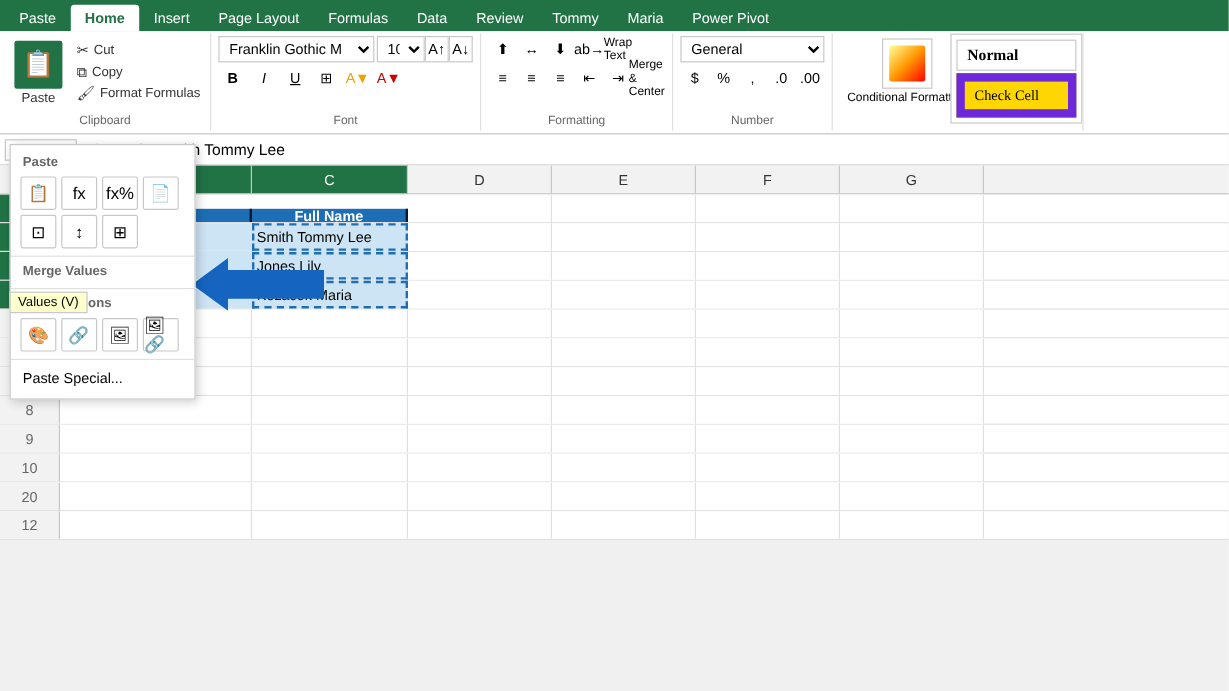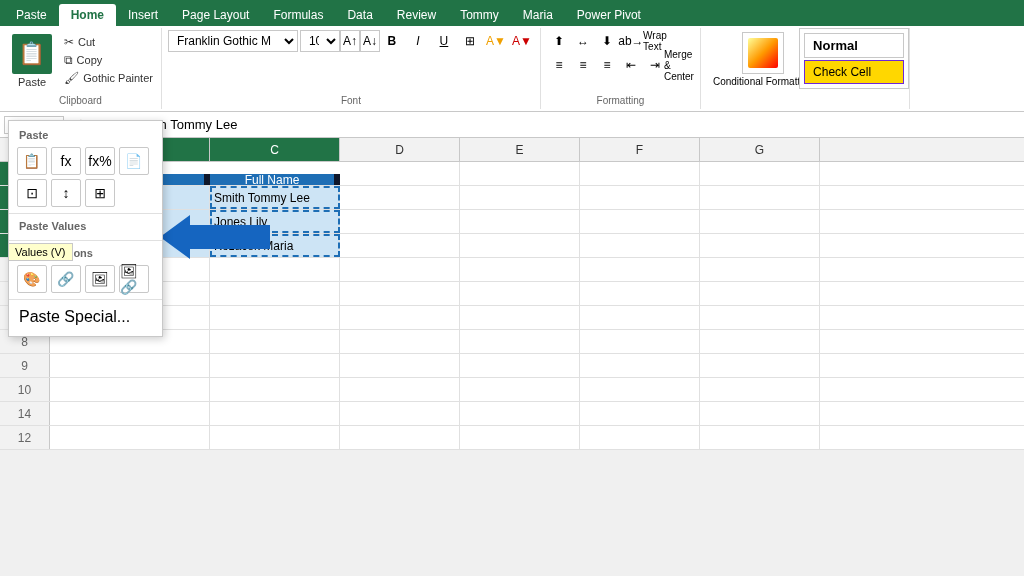--- a/index.html
+++ b/index.html
@@ -99,21 +99,21 @@
       color: #333;
       cursor: pointer;
       padding: 1px 2px;
       border-radius: 2px;
       margin-bottom: 2px;
     }
     .small-icon { margin-right: 4px; font-size: 12px; }
 
     
     .font-group {
-      flex-direction: row;
+      flex-direction: column;
       min-width: 200px;
       padding: 2px 6px;
       align-items: flex-start;
     }
     .font-row { display: flex; align-items: center; margin-bottom: 2px; width: 100%; }
     .font-select {
       border: 1px solid #c8c8c8;
       background: white;
       padding: 1px 4px;
       font-size: 12px;
@@ -201,33 +201,34 @@
     .cell-styles-panel {
       position: absolute;
       right: 0;
       top: 0;
       background: white;
       border: 1px solid #c8c8c8;
       padding: 4px;
       width: 106px;
       display: flex;
       flex-direction: column;
+      font-family: Liberation Serif, serif;
     }
     .cell-style-normal {
       background: white;
       border: 1px solid #c8c8c8;
       padding: 4px 8px;
       font-size: 13px;
       font-weight: 600;
       margin-bottom: 2px;
       cursor: pointer;
     }
     .cell-style-check {
       background: #ffd700;
-      border: 1px solid #6d28d9;
+      border: 7px solid #6d28d9;
       padding: 4px 8px;
       font-size: 12px;
       cursor: pointer;
     }
 
     
     .formula-bar {
       display: flex;
       align-items: center;
       background: white;
@@ -329,22 +330,22 @@
       align-items: center;
       padding: 0 4px;
       border-right: 1px solid #e0e0e0;
       font-size: 12px;
       overflow: hidden;
       white-space: nowrap;
     }
     .cell.header-cell {
       background: #1e6eb5;
       color: white;
-      font-weight: 400;
-      border-right: 6px solid #0f172a;
+      font-weight: 700;
+      border-right: 2px solid #0f172a;
       justify-content: center;
       margin-top: 12px;
     }
     .cell.data-cell {
       background: white;
     }
     .cell.selected-range {
       background: #cde4f5;
     }
     .cell.dashed-border {
@@ -398,21 +399,21 @@
       border-top: 1px solid #e0e0e0;
       margin: 4px 0;
     }
     .paste-special-btn {
       display: block;
       width: 100%;
       text-align: left;
       background: none;
       border: none;
       padding: 4px 10px;
-      font-size: 16px;
+      font-size: 12px;
       cursor: pointer;
     }
 
     
     .blue-arrow {
       position: absolute;
       left: 160px;
       top: 215px;
       z-index: 99;
     }
@@ -456,21 +457,21 @@
       <div class="small-btn">
         <span class="small-icon">✂</span>
         <span>Cut</span>
       </div>
       <div class="small-btn">
         <span class="small-icon">⧉</span>
         <span>Copy</span>
       </div>
       <div class="small-btn">
         <span class="small-icon">🖌</span>
-        <span>Gothic Painter</span>
+        <span>Format Formulas</span>
       </div>
     </div>
     <div class="ribbon-group-label">Clipboard</div>
   </div>
 
   <div class="ribbon-group font-group">
     <div class="font-row">
       <select class="font-select">
         <option>Franklin Gothic M</option>
       </select>
@@ -509,20 +510,35 @@
       <div class="fmt-btn">≡</div>
       <div class="fmt-btn">≡</div>
       <div class="fmt-btn">≡</div>
       <div class="fmt-btn">⇤</div>
       <div class="fmt-btn">⇥</div>
       <div class="fmt-btn" style="font-size:10px;">Merge &amp; Center</div>
     </div>
     <div class="ribbon-group-label">Formatting</div>
   </div>
 
+  <div class="ribbon-group number-group">
+    <div class="font-row">
+      <select class="num-format-select">
+        <option>General</option>
+      </select>
+    </div>
+    <div class="font-row">
+      <div class="fmt-btn">$</div>
+      <div class="fmt-btn">%</div>
+      <div class="fmt-btn">,</div>
+      <div class="fmt-btn">.0</div>
+      <div class="fmt-btn">.00</div>
+    </div>
+    <div class="ribbon-group-label">Number</div>
+  </div>
 
   <div class="ribbon-group styles-group" style="position:relative; min-width:200px;">
     <div class="style-btn-large">
       <div class="style-icon">
         <div style="width:30px;height:30px;background:linear-gradient(135deg,#ff9,#f90,#f00);border-radius:2px;"></div>
       </div>
       <span style="font-size:10px;text-align:center;margin-top:2px;">Conditional Formatting</span>
     </div>
     <div class="style-btn-large">
       <div class="style-icon">
@@ -654,21 +670,21 @@
     <div class="grid-row">
       <div class="row-num">10</div>
       <div class="cell data-cell" style="width:160px;"></div>
       <div class="cell data-cell" style="width:130px;"></div>
       <div class="cell data-cell" style="width:120px;"></div>
       <div class="cell data-cell" style="width:120px;"></div>
       <div class="cell data-cell" style="width:120px;"></div>
       <div class="cell data-cell" style="width:120px;"></div>
     </div>
     <div class="grid-row">
-      <div class="row-num">14</div>
+      <div class="row-num">20</div>
       <div class="cell data-cell" style="width:160px;"></div>
       <div class="cell data-cell" style="width:130px;"></div>
       <div class="cell data-cell" style="width:120px;"></div>
       <div class="cell data-cell" style="width:120px;"></div>
       <div class="cell data-cell" style="width:120px;"></div>
       <div class="cell data-cell" style="width:120px;"></div>
     </div>
     <div class="grid-row">
       <div class="row-num">12</div>
       <div class="cell data-cell" style="width:160px;"></div>
@@ -691,21 +707,21 @@
     <div class="paste-icon-btn">📄</div>
   </div>
   <div class="paste-icons-row">
     <div class="paste-icon-btn">⊡</div>
     <div class="paste-icon-btn">↕</div>
     <div class="paste-icon-btn">⊞</div>
   </div>
 
   <hr class="paste-divider">
 
-  <div class="paste-section-label">Paste Values</div>
+  <div class="paste-section-label">Merge Values</div>
 
   <hr class="paste-divider">
 
   <div class="paste-section-label">Paste Options</div>
   <div class="paste-icons-row">
     <div class="paste-icon-btn">🎨</div>
     <div class="paste-icon-btn">🔗</div>
     <div class="paste-icon-btn">🖼</div>
     <div class="paste-icon-btn">🖼🔗</div>
   </div>

